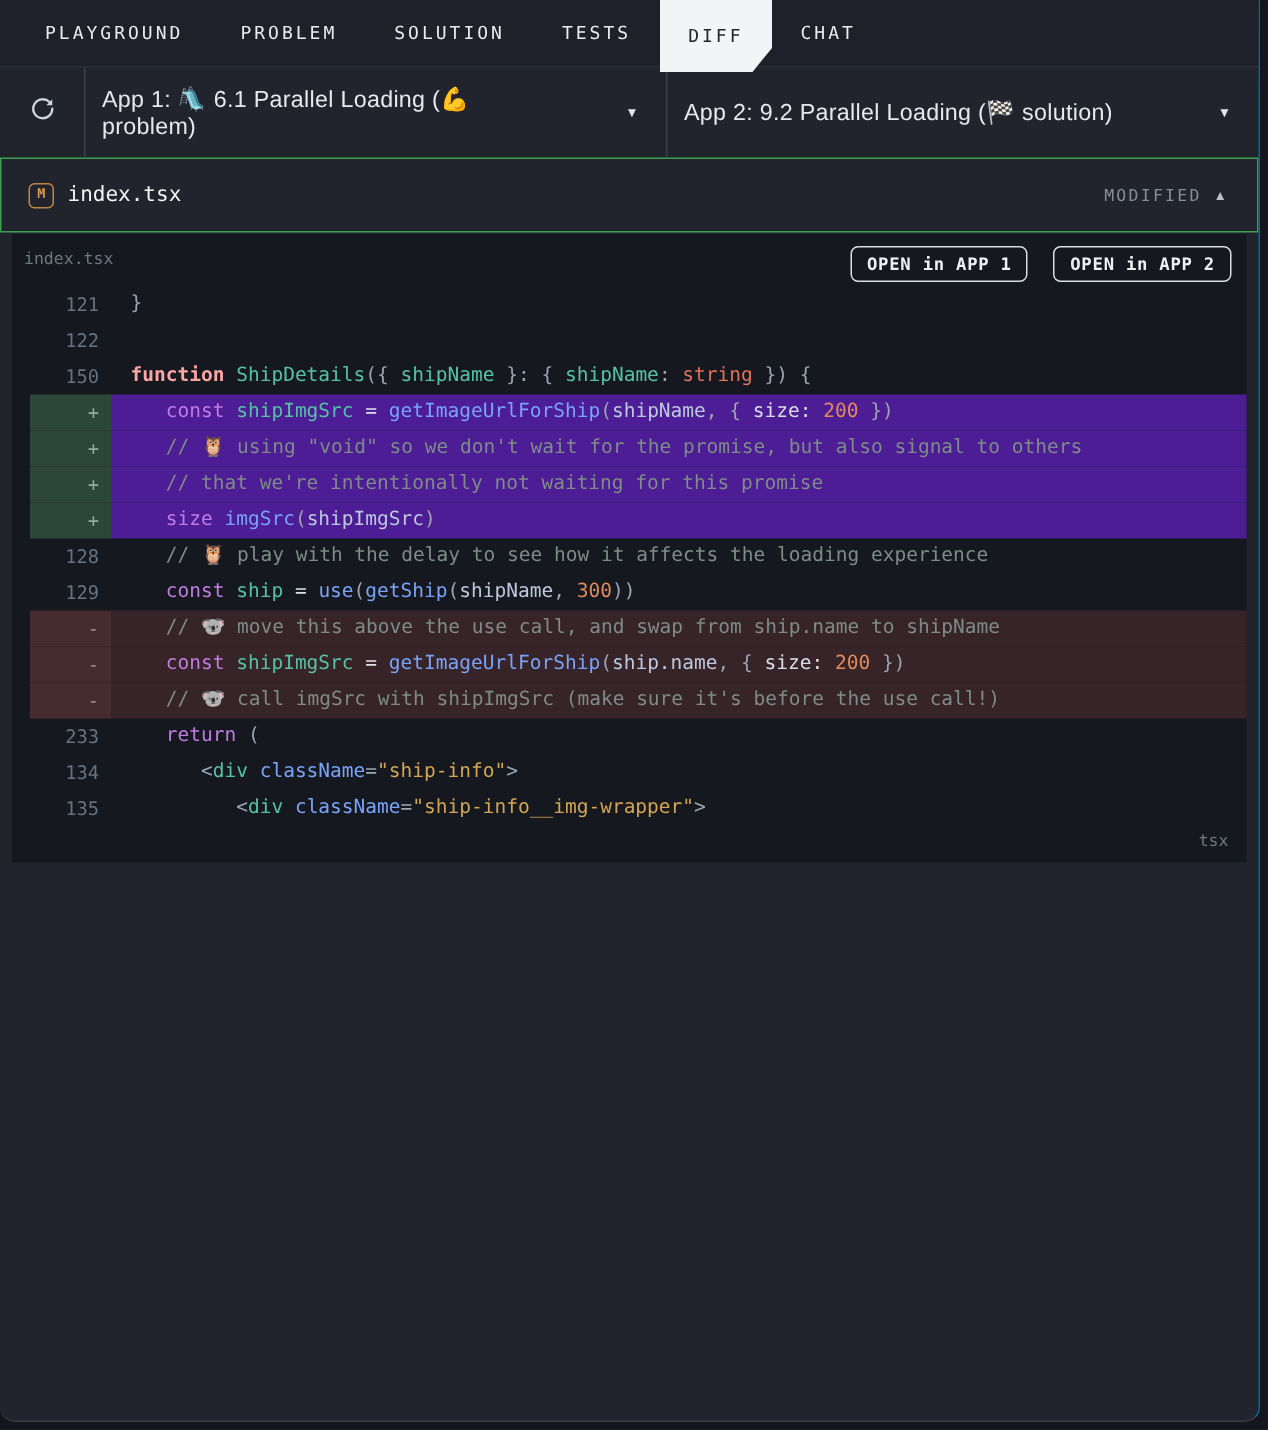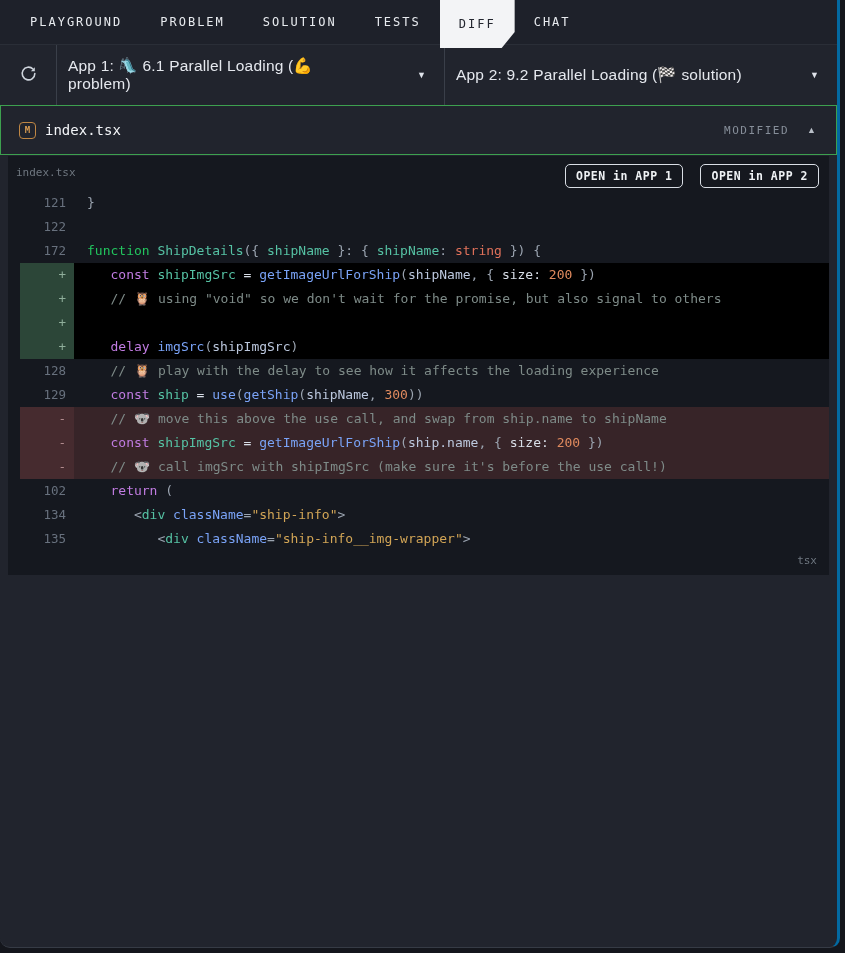--- a/index.html
+++ b/index.html
@@ -7,21 +7,21 @@
   body {
     background: #14161c;
     font-family: "Liberation Sans", sans-serif;
     overflow: hidden;
     position: relative;
   }
   .panel {
     position: absolute; left: 0; top: 0;
     width: 840px; height: 948px;
     background: #21242d;
-    border-right: 3px solid #0369a1;
+    border-right: 1px solid #0369a1;
     border-bottom: 1px solid #363b45;
     border-radius: 0 0 10px 10px;
     overflow: hidden;
   }
   
   .nav {
     height: 44px;
     background: #1e212a;
     display: flex;
     align-items: stretch;
@@ -89,21 +89,21 @@
     color: #d79a50;
     font-family: "DejaVu Sans Mono", monospace;
     font-size: 9px; font-weight: bold;
     display: flex; align-items: center; justify-content: center;
   }
   .diff-file {
     font-family: "DejaVu Sans Mono", monospace;
     font-size: 14px;
     color: #f2f4f7;
   }
-  .diff-header-right { display: flex; align-items: center; gap: 18px; }
+  .diff-header-right { display: flex; align-items: center; gap: 8px; }
   .diff-status {
     font-family: "DejaVu Sans Mono", monospace;
     font-size: 11px;
     letter-spacing: 1.5px;
     color: #868e99;
   }
   .collapse-tri { font-size: 9px; color: #b9bfc8; }
   
   .code-block {
     margin: 1px 8px 0 8px;
@@ -139,35 +139,35 @@
   .row { display: flex; height: 24px; line-height: 24px; padding-left: 12px; }
   .gutter {
     width: 54px;
     flex: 0 0 54px;
     text-align: right;
     padding-right: 8px;
     color: #68717e;
     font-size: 12.5px;
   }
   .codecell { flex: 1; white-space: pre; padding-left: 13px; overflow: hidden; }
-  .row.add .codecell { background: #000000; }
+  .row.add .codecell { background: #4c1d95; }
   .row.add .gutter  { background: #2c4638; color: #8fae9a; }
   .row.del .codecell { background: #372428; }
   .row.del .gutter  { background: #462b2f; color: #b08a8d; }
   .lang-label {
     text-align: right;
     font-family: "DejaVu Sans Mono", monospace;
     font-size: 11px;
     color: #6f7780;
     padding: 3px 12px 2px 0;
   }
   
   .tok-p { color: #9ba4b0; }
   .tok-k { color: #c17ce2; }
-  .tok-kb { color: #22c55e; }
+  .tok-kb { color: #fca5a5; font-weight: bold; }
   .tok-f { color: #7aa3f7; }
   .tok-d { color: #56c2a4; }
   .tok-v { color: #bcc8de; }
   .tok-n { color: #e08a5e; }
   .tok-t { color: #e0715a; }
   .tok-s { color: #d2a556; }
   .tok-c { color: #7e8b88; }
   .tok-w { color: #d9dfe8; }
 </style>
 </head>
@@ -226,38 +226,38 @@
       <div class="code-rows">
           <div class="row ctx">
             <span class="gutter">121</span>
             <span class="codecell"><span class="tok-p">}</span></span>
           </div>
           <div class="row ctx">
             <span class="gutter">122</span>
             <span class="codecell"></span>
           </div>
           <div class="row ctx">
-            <span class="gutter">172</span>
+            <span class="gutter">150</span>
             <span class="codecell"><span class="tok-kb">function </span><span class="tok-d">ShipDetails</span><span class="tok-p">({ </span><span class="tok-d">shipName</span><span class="tok-p"> }: { </span><span class="tok-d">shipName</span><span class="tok-p">: </span><span class="tok-t">string</span><span class="tok-p"> }) {</span></span>
           </div>
           <div class="row add">
             <span class="gutter">+</span>
             <span class="codecell"><span class="tok-w">   </span><span class="tok-k">const </span><span class="tok-d">shipImgSrc</span><span class="tok-w"> = </span><span class="tok-f">getImageUrlForShip</span><span class="tok-p">(</span><span class="tok-v">shipName</span><span class="tok-p">, { </span><span class="tok-w">size: </span><span class="tok-n">200</span><span class="tok-p"> })</span></span>
           </div>
           <div class="row add">
             <span class="gutter">+</span>
             <span class="codecell"><span class="tok-w">   </span><span class="tok-c">// 🦉 using "void" so we don't wait for the promise, but also signal to others</span></span>
           </div>
           <div class="row add">
             <span class="gutter">+</span>
-            <span class="codecell"><span class="tok-w">   </span></span>
-          </div>
-          <div class="row add">
-            <span class="gutter">+</span>
-            <span class="codecell"><span class="tok-w">   </span><span class="tok-k">delay </span><span class="tok-f">imgSrc</span><span class="tok-p">(</span><span class="tok-v">shipImgSrc</span><span class="tok-p">)</span></span>
+            <span class="codecell"><span class="tok-w">   </span><span class="tok-c">// that we're intentionally not waiting for this promise</span></span>
+          </div>
+          <div class="row add">
+            <span class="gutter">+</span>
+            <span class="codecell"><span class="tok-w">   </span><span class="tok-k">size </span><span class="tok-f">imgSrc</span><span class="tok-p">(</span><span class="tok-v">shipImgSrc</span><span class="tok-p">)</span></span>
           </div>
           <div class="row ctx">
             <span class="gutter">128</span>
             <span class="codecell"><span class="tok-w">   </span><span class="tok-c">// 🦉 play with the delay to see how it affects the loading experience</span></span>
           </div>
           <div class="row ctx">
             <span class="gutter">129</span>
             <span class="codecell"><span class="tok-w">   </span><span class="tok-k">const </span><span class="tok-d">ship</span><span class="tok-w"> = </span><span class="tok-f">use</span><span class="tok-p">(</span><span class="tok-f">getShip</span><span class="tok-p">(</span><span class="tok-v">shipName</span><span class="tok-p">, </span><span class="tok-n">300</span><span class="tok-p">))</span></span>
           </div>
           <div class="row del">
@@ -266,21 +266,21 @@
           </div>
           <div class="row del">
             <span class="gutter">-</span>
             <span class="codecell"><span class="tok-w">   </span><span class="tok-k">const </span><span class="tok-d">shipImgSrc</span><span class="tok-w"> = </span><span class="tok-f">getImageUrlForShip</span><span class="tok-p">(</span><span class="tok-v">ship.name</span><span class="tok-p">, { </span><span class="tok-w">size: </span><span class="tok-n">200</span><span class="tok-p"> })</span></span>
           </div>
           <div class="row del">
             <span class="gutter">-</span>
             <span class="codecell"><span class="tok-w">   </span><span class="tok-c">// 🐨 call imgSrc with shipImgSrc (make sure it's before the use call!)</span></span>
           </div>
           <div class="row ctx">
-            <span class="gutter">102</span>
+            <span class="gutter">233</span>
             <span class="codecell"><span class="tok-w">   </span><span class="tok-k">return </span><span class="tok-p">(</span></span>
           </div>
           <div class="row ctx">
             <span class="gutter">134</span>
             <span class="codecell"><span class="tok-w">      </span><span class="tok-p">&lt;</span><span class="tok-d">div</span><span class="tok-w"> </span><span class="tok-f">className</span><span class="tok-p">=</span><span class="tok-s">"ship-info"</span><span class="tok-p">&gt;</span></span>
           </div>
           <div class="row ctx">
             <span class="gutter">135</span>
             <span class="codecell"><span class="tok-w">         </span><span class="tok-p">&lt;</span><span class="tok-d">div</span><span class="tok-w"> </span><span class="tok-f">className</span><span class="tok-p">=</span><span class="tok-s">"ship-info__img-wrapper"</span><span class="tok-p">&gt;</span></span>
           </div>

